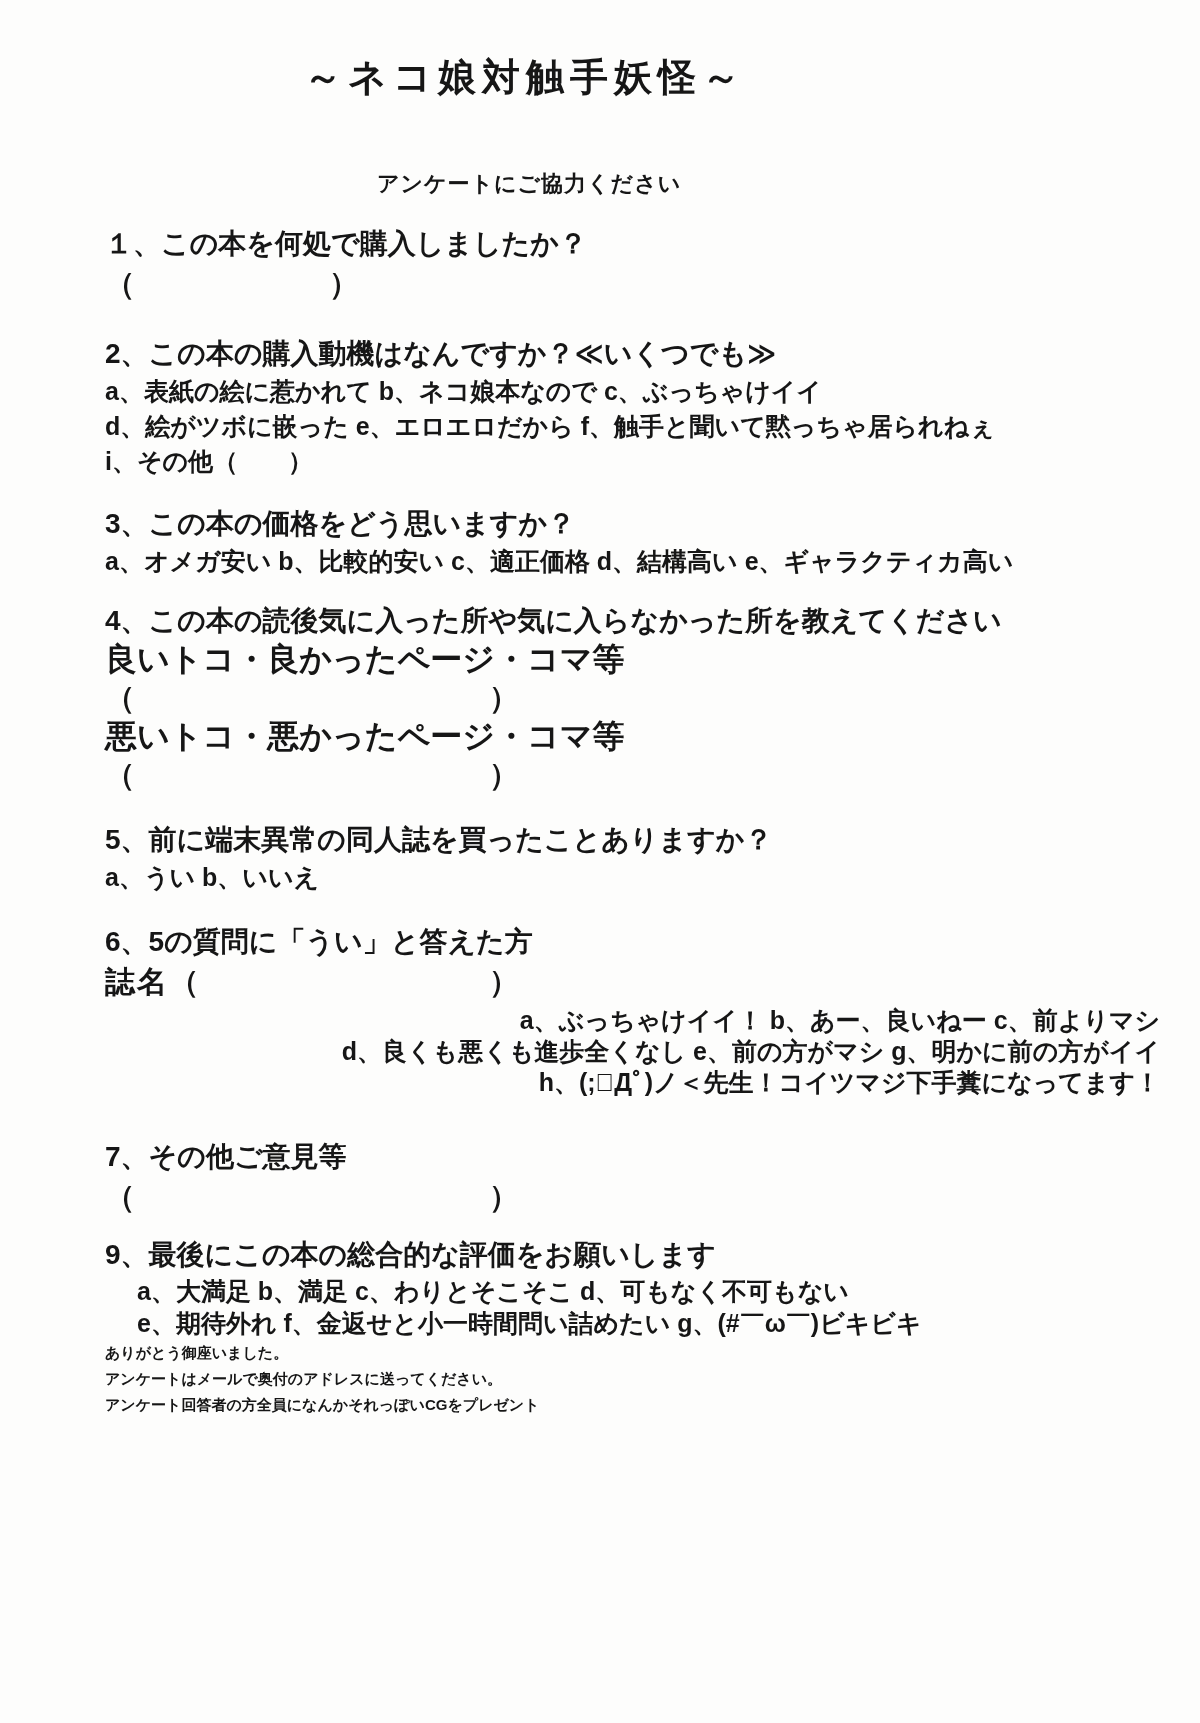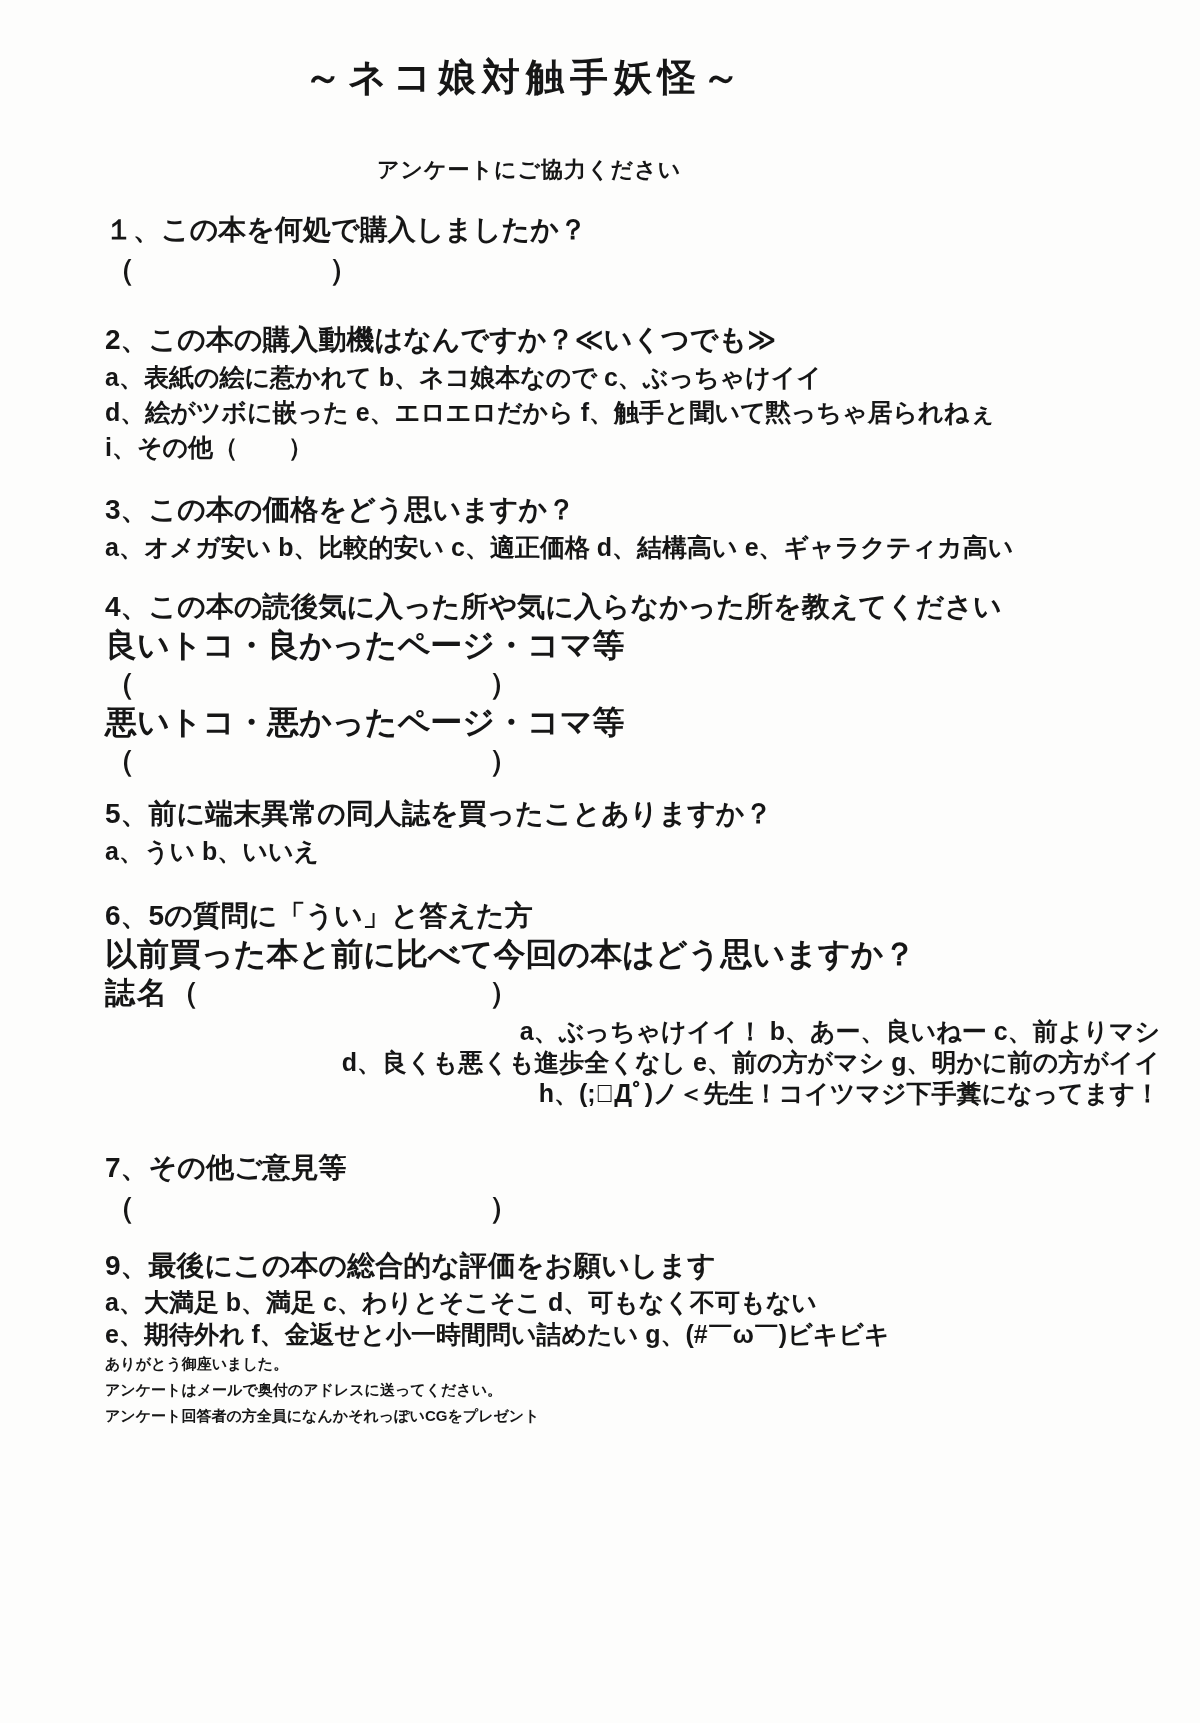--- a/index.html
+++ b/index.html
@@ -25,21 +25,21 @@
     margin: 55px 150px 0 0;
     text-align: center;
     font-family: "Liberation Serif", "DejaVu Serif", serif;
     font-weight: bold;
     font-size: 38px;
     letter-spacing: 6px;
     line-height: 1.2;
     white-space: nowrap;
   }
   .doc-subtitle {
-    margin: 54px 0 0 377px;
+    margin: 68px 0 0 377px;
     font-size: 22px;
     letter-spacing: 1px;
     line-height: 30px;
   }
   .body-col {
     padding: 0 40px 0 105px;
   }
   .q-heading {
     font-size: 28px;
     line-height: 40px;
@@ -62,26 +62,26 @@
     line-height: 35px;
     white-space: nowrap;
   }
   .opt-line.tight {
     line-height: 31px;
   }
   .mt-q1 { margin-top: 25px; }
   .mt-q2 { margin-top: 30px; }
   .mt-q3 { margin-top: 25px; }
   .mt-q4 { margin-top: 22px; }
-  .mt-q5 { margin-top: 13px; }
+  .mt-q5 { margin-top: 25px; }
   .mt-q6 { margin-top: 27px; }
   .mt-q6opts { margin-top: 3px; text-align: right; }
   .mt-q7 { margin-top: 39px; }
   .mt-q9 { margin-top: 18px; }
-  .q9-opts .opt-line { line-height: 32px; }
+  .q9-opts .opt-line { line-height: 32px; margin-left: 32px; }
   .footer-note {
     margin-top: 2px;
     font-size: 15px;
     line-height: 24px;
     white-space: nowrap;
   }
 </style>
 </head>
 <body>
 
@@ -118,21 +118,20 @@
       <div class="q-blank">（　　　　　　　　　　　）</div>
     </div>
 
     <div>
       <div class="q-heading mt-q5">5、前に端末異常の同人誌を買ったことありますか？</div>
       <div class="opt-line">a、うい b、いいえ</div>
     </div>
 
     <div>
       <div class="q-heading mt-q6">6、5の質問に「うい」と答えた方</div>
-      <div class="q-line">以前買った本と前に比べて今回の本はどう思いますか？</div>
       <div class="q-blank">誌名（　　　　　　　　　）</div>
       <div class="mt-q6opts">
         <div class="opt-line tight">a、ぶっちゃけイイ！ b、あー、良いねー c、前よりマシ</div>
         <div class="opt-line tight">d、良くも悪くも進歩全くなし e、前の方がマシ g、明かに前の方がイイ</div>
         <div class="opt-line tight">h、(;ﾟДﾟ)ノ＜先生！コイツマジ下手糞になってます！</div>
       </div>
     </div>
 
     <div>
       <div class="q-heading mt-q7">7、その他ご意見等</div>

